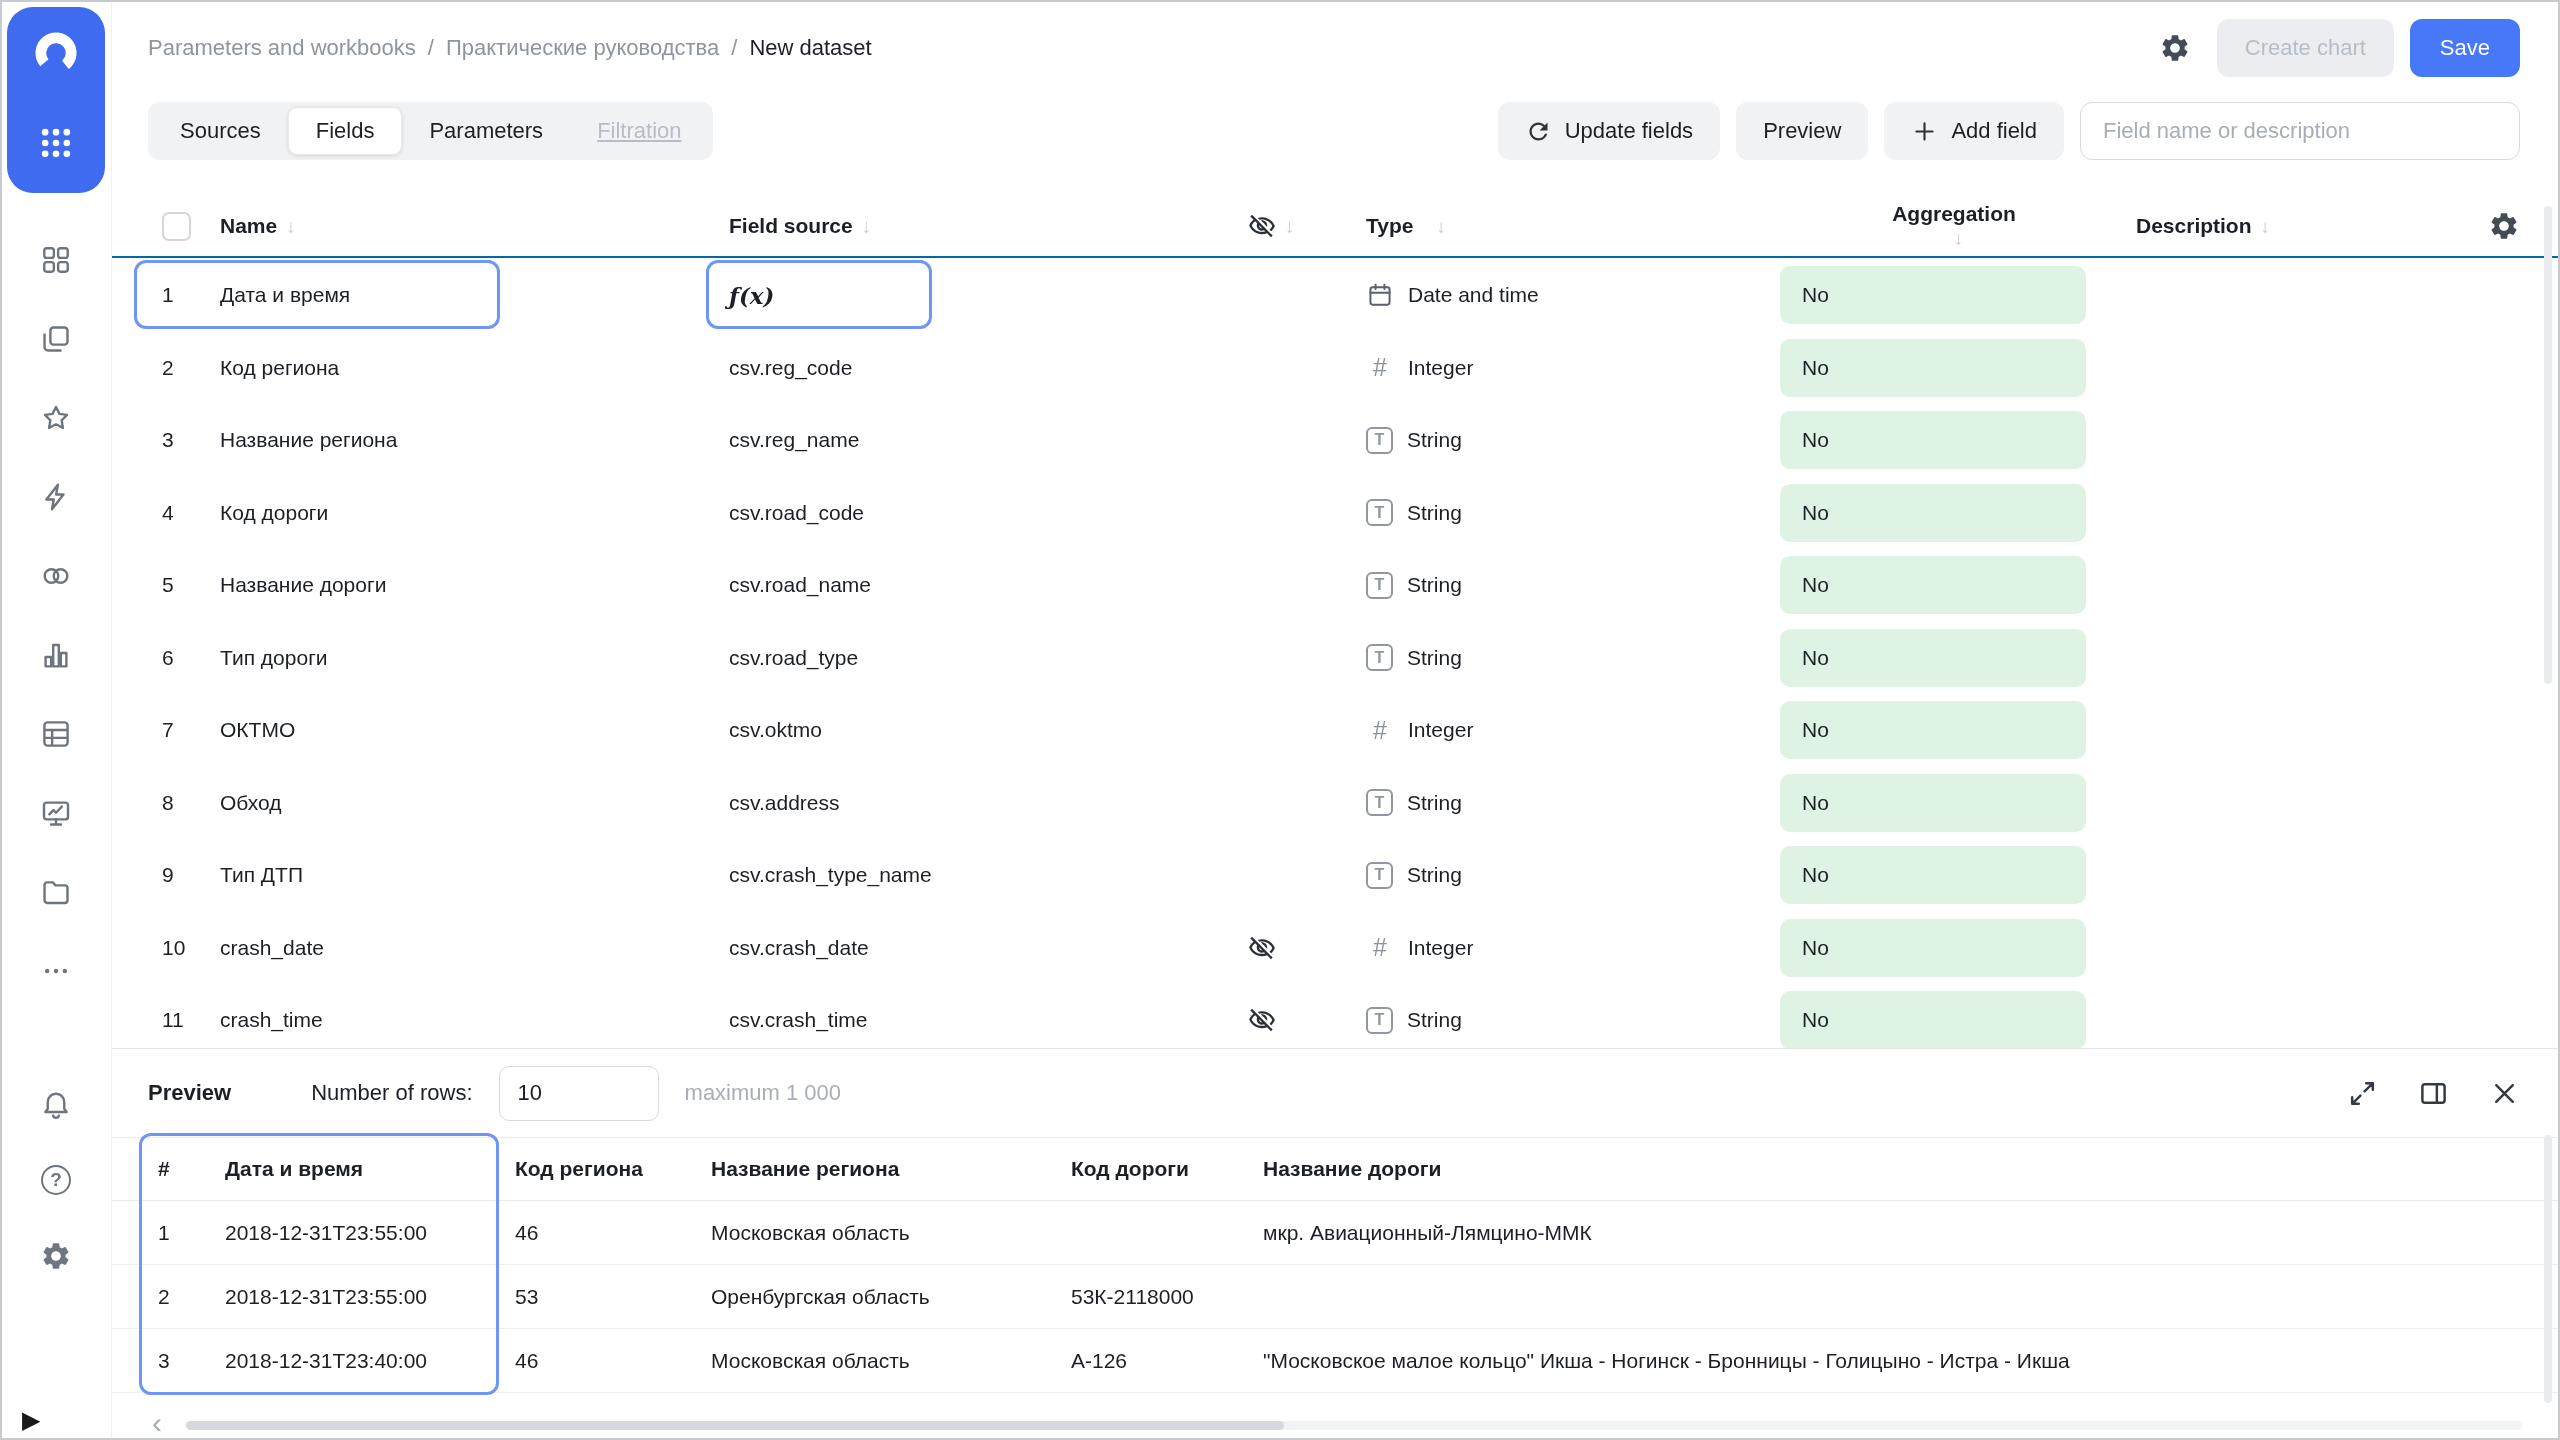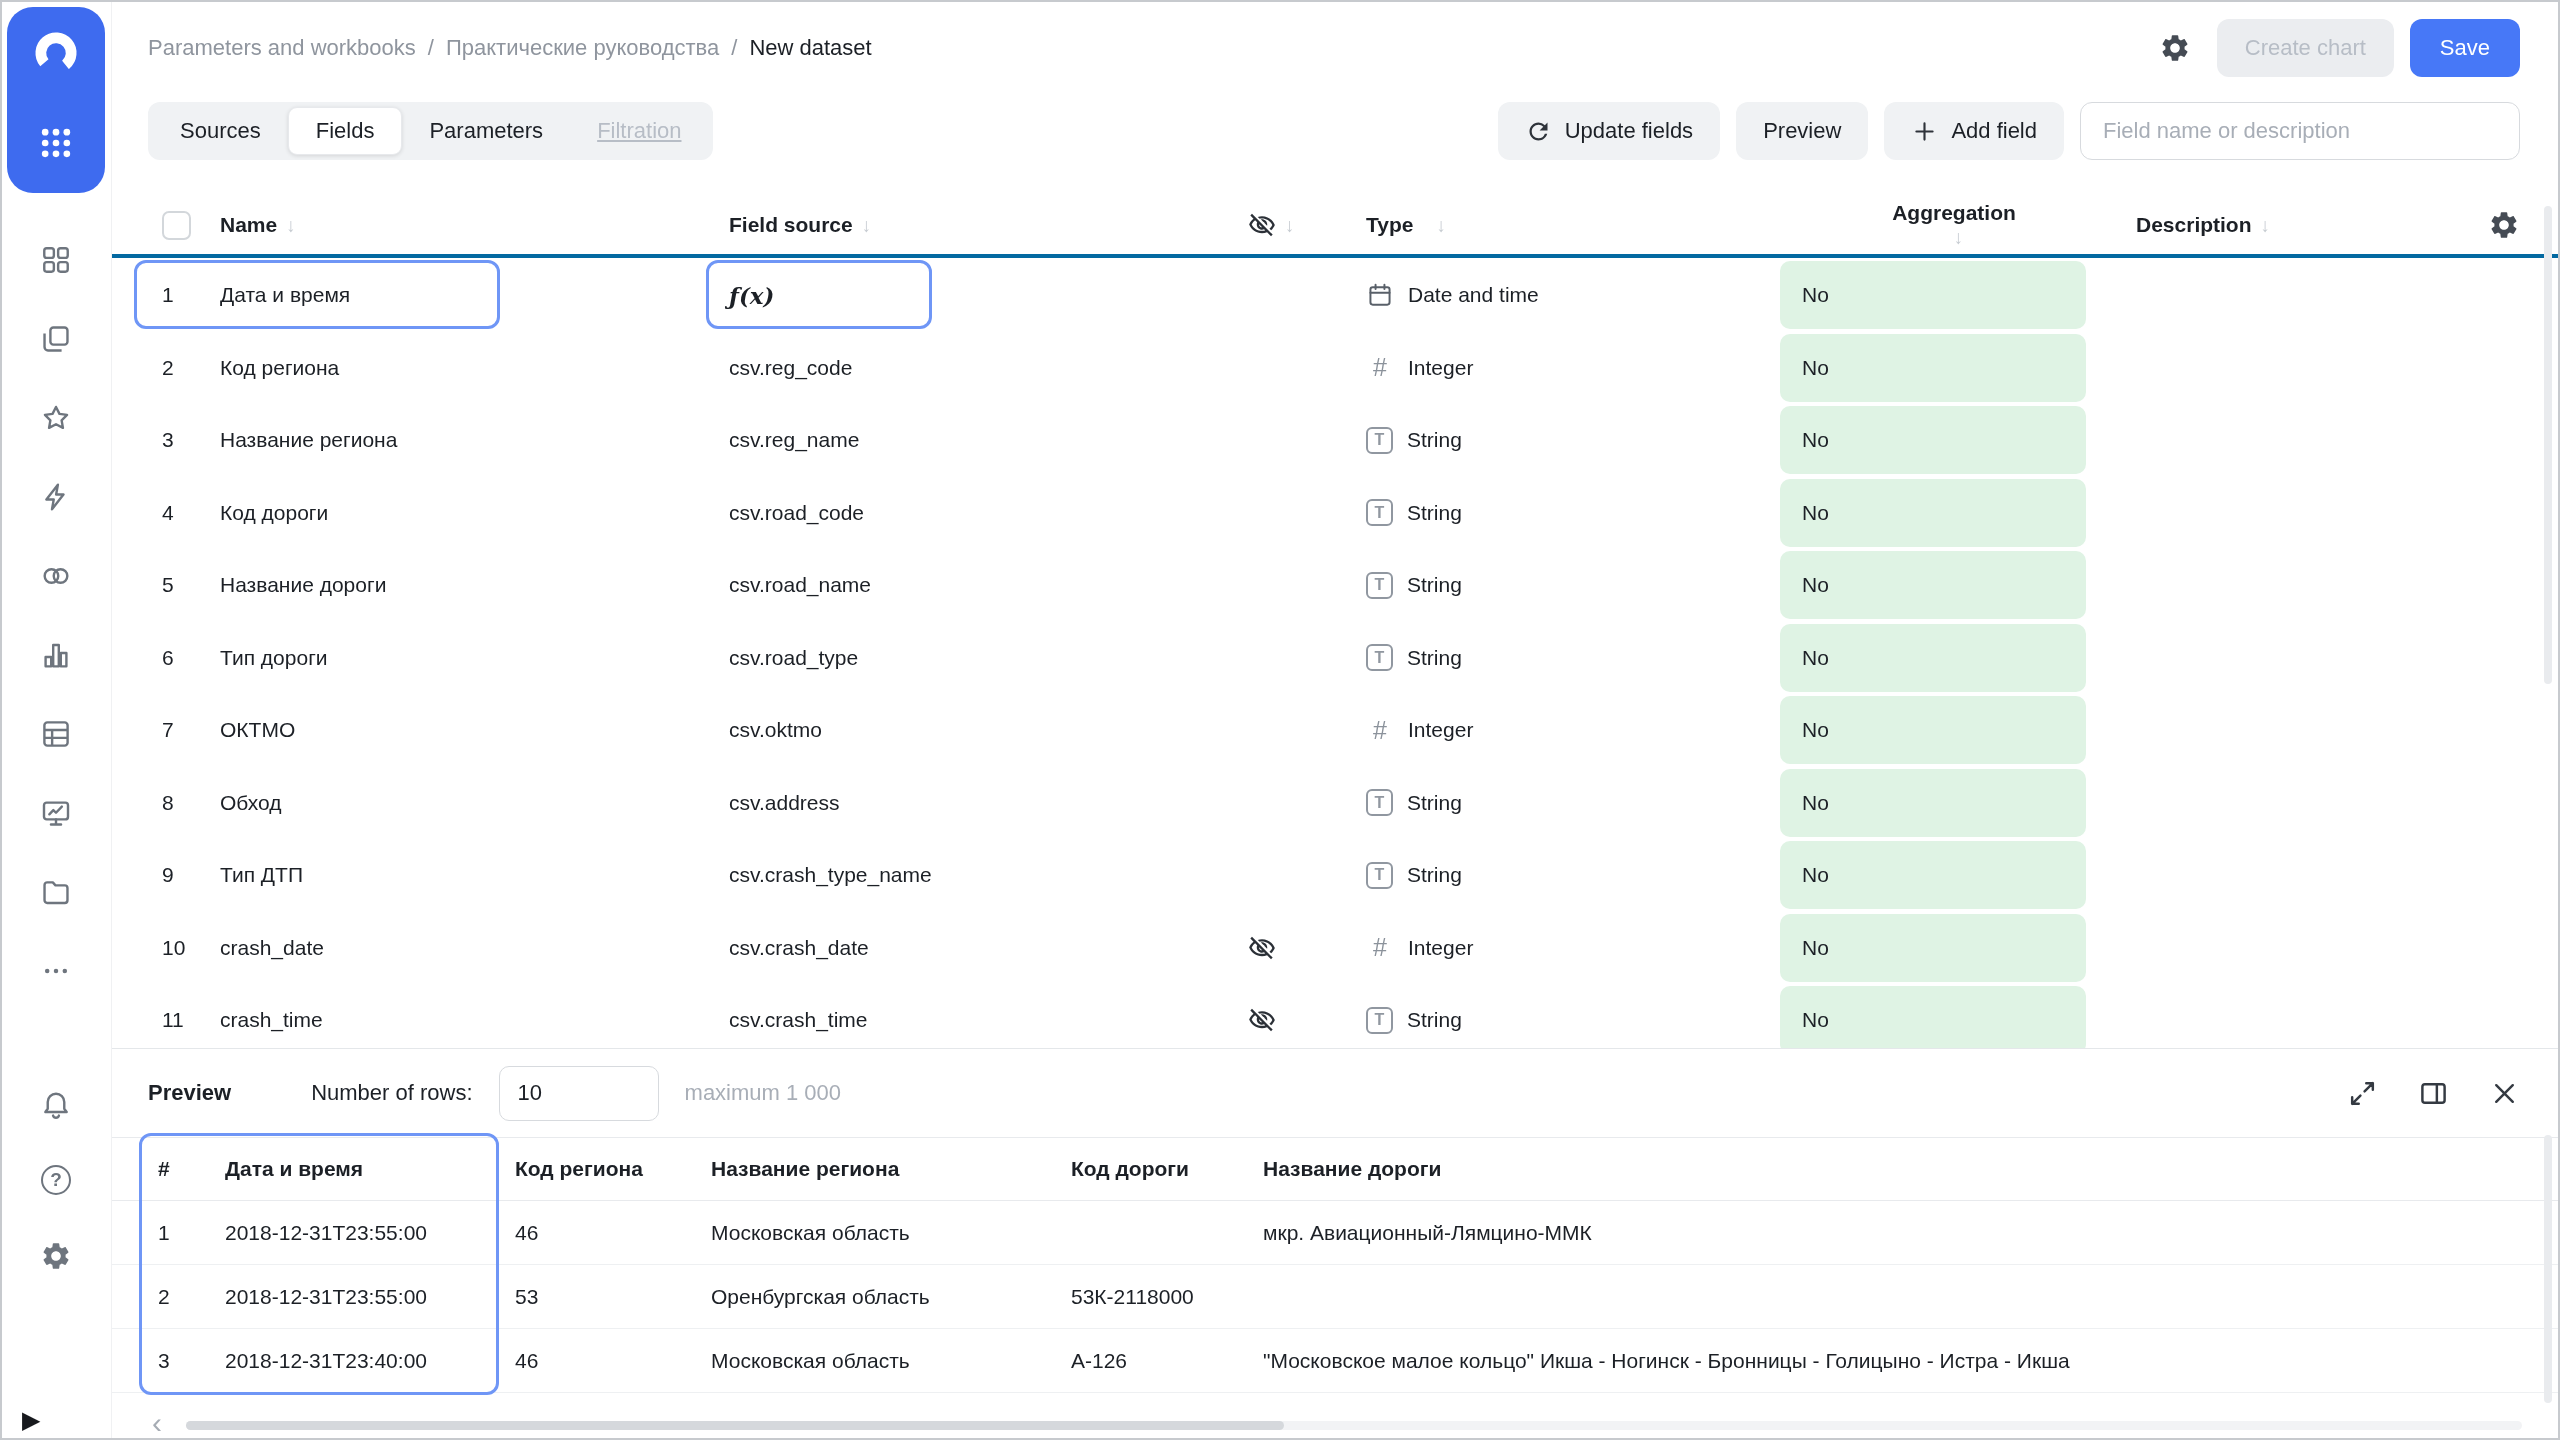--- a/index.html
+++ b/index.html
@@ -50,38 +50,38 @@
   .tab.active { background:#fff; border:1px solid #e7e9ec; box-shadow:0 1px 4px rgba(0,0,0,.12); }
   .tab.disabled { color:#b7bdc6;text-decoration:underline; }
   .btn.gray { background:#f0f2f4; color:#1c2026; padding:0 27px; gap:13px; margin-left:16px; }
   .bico { width:27px; height:27px; color:#2e333a; }
   .search { width:440px; height:58px; border:1px solid #d7dade; border-radius:12px; font-size:22px; font-family:inherit;
             padding:0 22px; margin-left:16px; color:#1c2026; outline:none; }
   .search::placeholder { color:#a8aeb7; }
 
   
   .fgrid { display:grid; grid-template-columns:62px 515px 515px 100px 440px 340px 330px 1fr; align-items:center; padding:0 40px 0 36px; }
-  .thead { position:absolute; top:196px; left:0; right:0; height:62px; border-bottom:4px solid #0369a1; font-size:21px; font-weight:700; }
+  .thead { position:absolute; top:196px; left:0; right:0; height:62px; border-bottom:2px solid #0369a1; font-size:21px; font-weight:700; }
   .hc { display:flex; align-items:center; }
   .sort::after { content:"\2193"; color:#c7ccd2; font-size:19px; font-weight:400; margin-left:9px; }
   .cb { width:29px; height:29px; border:2px solid #d3d7db; border-radius:7px; background:#fff; display:inline-block; cursor:pointer; }
   .c-idx { padding-left:14px; }
   .c-name { padding-left:10px; }
   .c-src { padding-left:4px; }
   .c-hid { padding-left:8px; }
   .c-type { padding-left:26px; display:flex; gap:14px; align-items:center; }
   .c-desc { padding-left:16px; }
   .hc.c-agg { padding-left:8px;flex-direction:column; }
   .c-gear { display:flex; justify-content:flex-end; }
 
   .rows { position:absolute; top:259px; left:0; right:0; height:789px; overflow:hidden; }
   .frow { height:72.5px; }
   .fc { font-size:21px; display:flex; align-items:center; overflow:hidden; white-space:nowrap; }
   .c-src.formula { font-family:"DejaVu Serif", serif; font-style:italic; font-weight:600; font-size:23px; }
-  .pill { width:306px; height:68px; background:#dff3e4; border-radius:10px; display:inline-flex; align-items:center; padding-left:22px; font-size:21px; cursor:pointer; }
+  .pill { width:306px; height:58px; background:#dff3e4; border-radius:10px; display:inline-flex; align-items:center; padding-left:22px; font-size:21px; cursor:pointer; }
   .tic { width:28px; height:28px; color:#596069; flex:none; }
   .tint { font-size:25px; color:#8b929b; width:28px; text-align:center; flex:none; }
   .tstr { width:27px; height:27px; border:2px solid #9097a0; border-radius:6px; color:#9097a0; font-size:16px; font-weight:700;
           display:inline-flex; align-items:center; justify-content:center; flex:none; }
   .eic { width:28px; height:28px; color:#2b3037; }
 
   .hl { position:absolute; border:3px solid #6f96f6; border-radius:12px; pointer-events:none; z-index:10; }
   .hl-name { left:22px; top:260px; width:366px; height:69px; }
   .hl-src  { left:594px; top:260px; width:226px; height:69px; }
 

